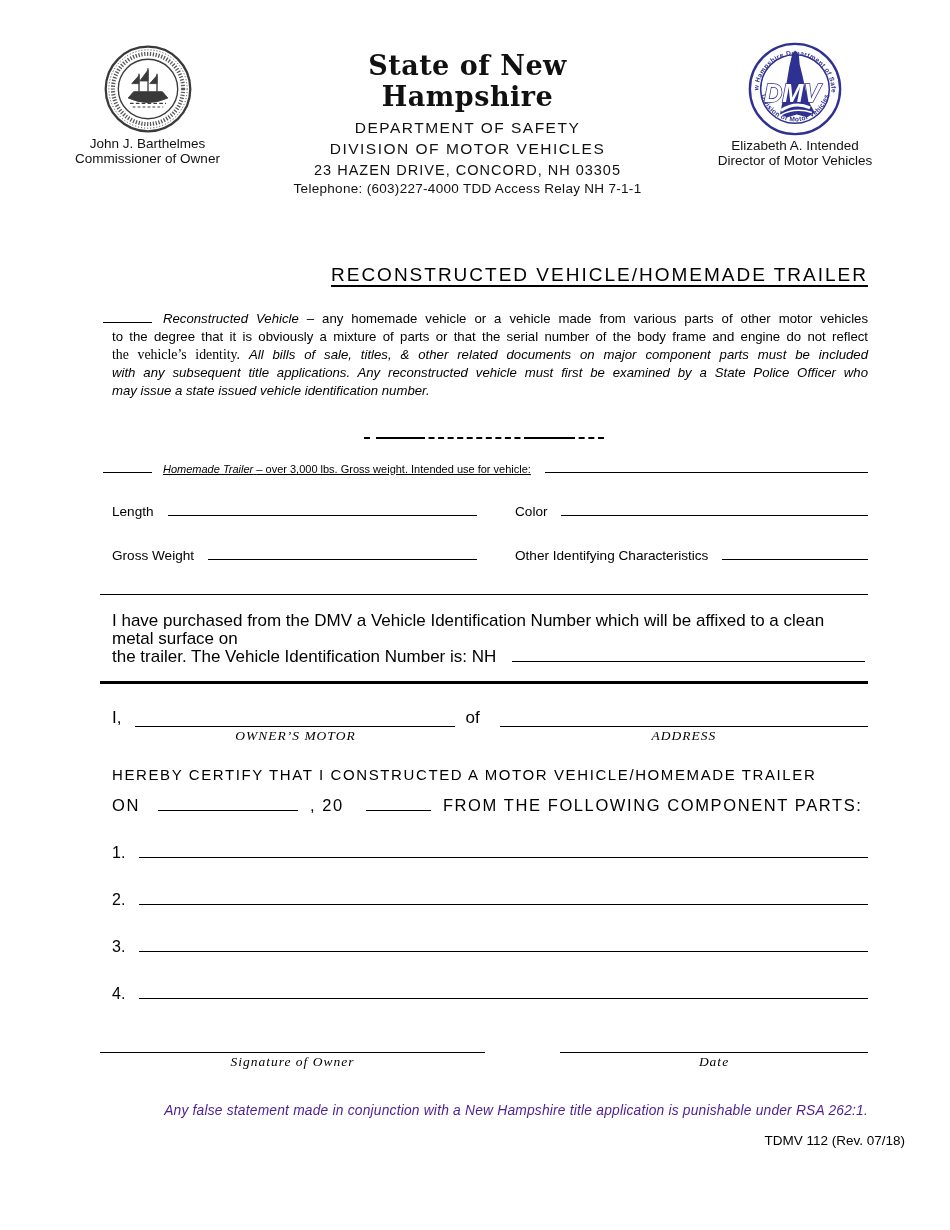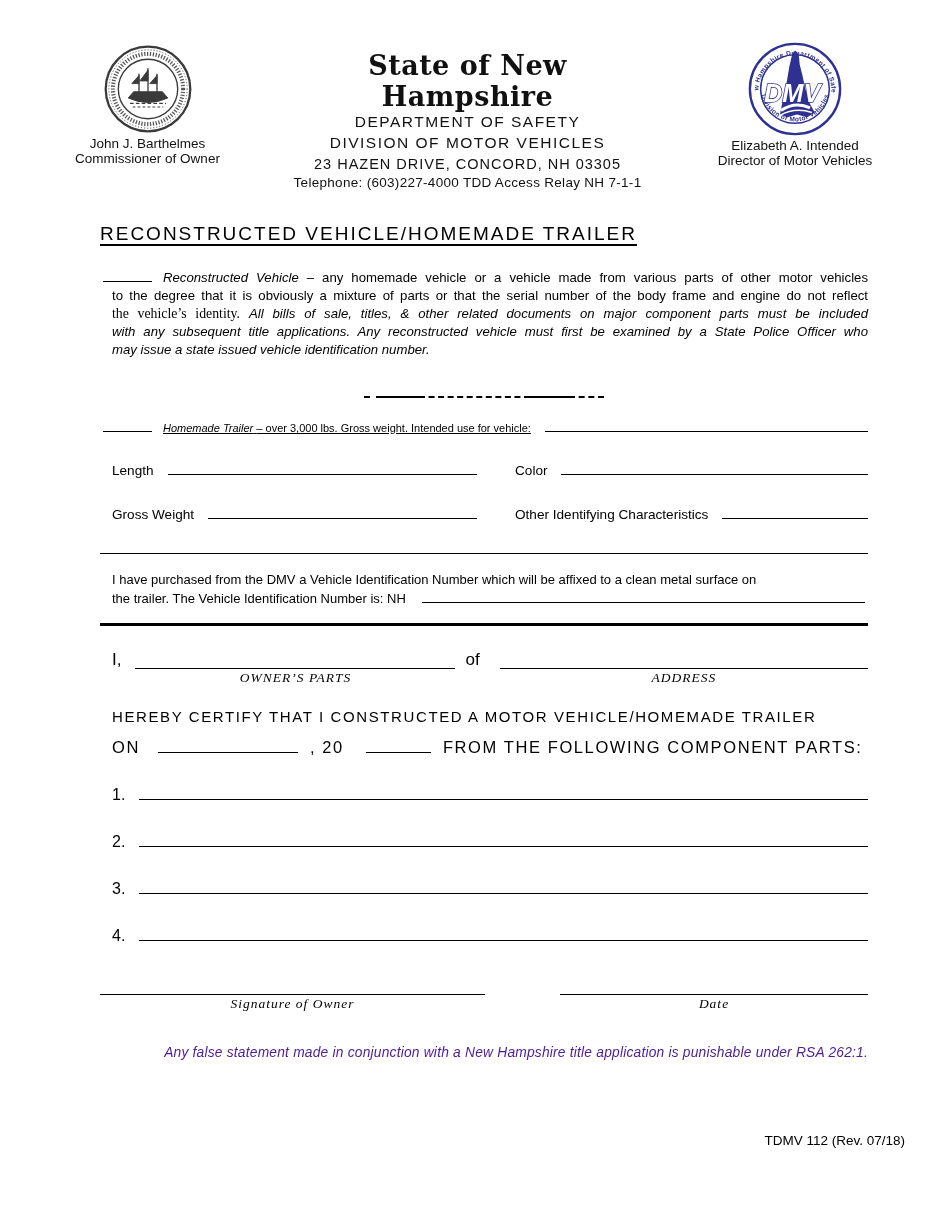--- a/index.html
+++ b/index.html
@@ -12,30 +12,30 @@
   .hdr { display: grid; grid-template-columns: 265px 1fr 280px; padding: 0 15px; }
   .hcol { text-align: center; }
   .hcol.left  { padding-top: 4px; }
   .hcol.right { padding-top: 2px; }
   .seal-wrap  { width: 90px; height: 90px; margin: 0 auto 2px; }
   .logo-wrap  { width: 94px; height: 94px; margin: 0 auto 1px; }
   .officer-name  { font-size: 13.5px; margin-top: 2px; }
   .officer-title { font-size: 13.5px; }
   .state-name { font-family: "DejaVu Serif", serif; font-weight: bold; font-size: 27px;
                 letter-spacing: 0.5px; margin-top: 10px; }
-  .dept-line  { font-size: 15.5px; letter-spacing: 1.5px; margin-top: 1px; }
+  .dept-line  { font-size: 15.5px; letter-spacing: 1.5px; margin-top: 7px; }
   .div-line   { font-size: 15.5px; letter-spacing: 1.5px; margin-top: 3px; }
   .addr-line  { font-size: 14.5px; letter-spacing: 1px; margin-top: 4px; }
   .phone-line { font-size: 13.5px; letter-spacing: 0.3px; margin-top: 3px; }
 
   
   .content { margin: 0 82px 0 100px; }   
   .indent  { padding-left: 12px; }       
 
-  .form-title { text-align: left; font-size: 19px; letter-spacing: 2px; margin-top: 33px;
+  .form-title { text-align: right; font-size: 19px; letter-spacing: 2px; margin-top: 68px;
                 text-decoration: underline; text-underline-offset: 4px;
                 text-decoration-thickness: 2px; font-weight: 500; color: #000; }
 
   .para { margin-top: 24px; font-size: 13.2px; line-height: 18px; color: #000; }
   .jline { text-align: justify; text-align-last: justify; }
   .jline.last { text-align-last: left; }
   .blank { display: inline-block; border-bottom: 1.5px solid #000; height: 13px;
            vertical-align: baseline; }
   .blank.lead { width: 49px; margin-left: -9px; margin-right: 11px; }
   .it { font-style: italic; }
@@ -49,21 +49,21 @@
   .fill-line { flex: 1; border-bottom: 1.5px solid #000; height: 14px; }
   .hm-row .fill-line { margin-left: 14px; }
 
   .two-col { display: grid; grid-template-columns: 365px 1fr; column-gap: 38px;
              margin-top: 27px; font-size: 13.6px; color:#000; }
   .fld { display: flex; align-items: baseline; }
   .fld .fill-line { margin-left: 14px; }
 
   .cont-line { border-bottom: 1.5px solid #000; margin-top: 31px; }
 
-  .vin-para { margin-top: 17px; font-size: 13px; line-height: 18px; color:#000; }
+  .vin-para { margin-top: 17px; font-size: 17px; line-height: 18px; color:#000; }
   .vin-l2 { display: flex; align-items: baseline; }
   .vin-l2 .fill-line { margin-left: 16px; margin-right: 3px; }
 
   .thick-line { border-bottom: 3px solid #000; margin-top: 15px; }
 
   .iof-row { display: flex; align-items: flex-start; margin-top: 24px; font-size: 17px; color:#000; }
   .iof-label { padding-top: 0; }
   .cap-field { display: flex; flex-direction: column; }
   .cap-field .fill-line { width: 100%; height: 19px; flex: none; }
   .cap-field.owner { width: 320px; margin-left: 14px; }
@@ -219,21 +219,21 @@
         <span class="fill-line"></span>
       </div>
     </div>
 
     <div class="thick-line"></div>
 
     <div class="iof-row indent">
       <span class="iof-label">I,</span>
       <span class="cap-field owner">
         <span class="fill-line"></span>
-        <span class="caption">OWNER’S PARTS</span>
+        <span class="caption">OWNER’S MOTOR</span>
       </span>
       <span class="of">of</span>
       <span class="cap-field addr">
         <span class="fill-line"></span>
         <span class="caption">ADDRESS</span>
       </span>
     </div>
 
     <div class="certify1 indent">HEREBY CERTIFY THAT I CONSTRUCTED A MOTOR VEHICLE/HOMEMADE TRAILER</div>
 

